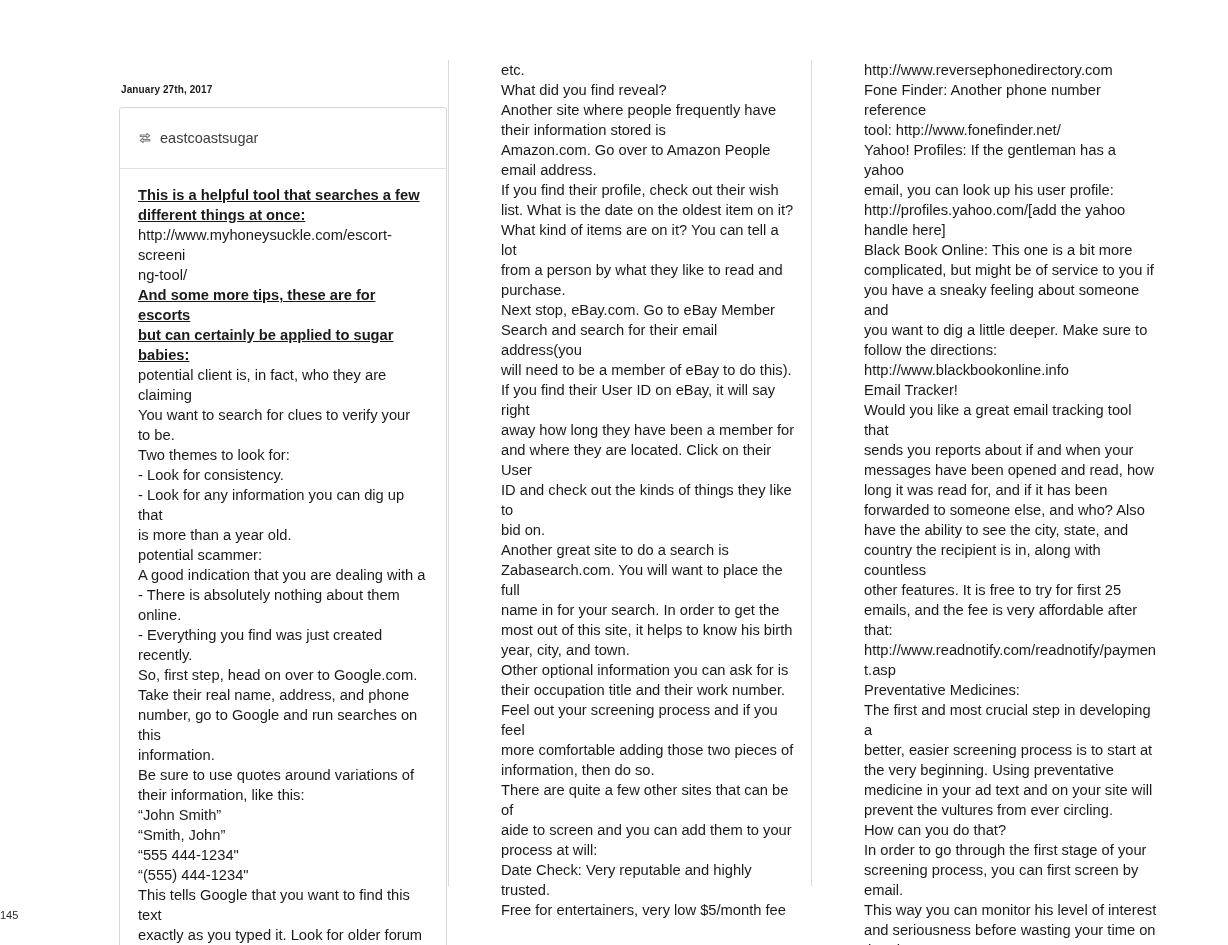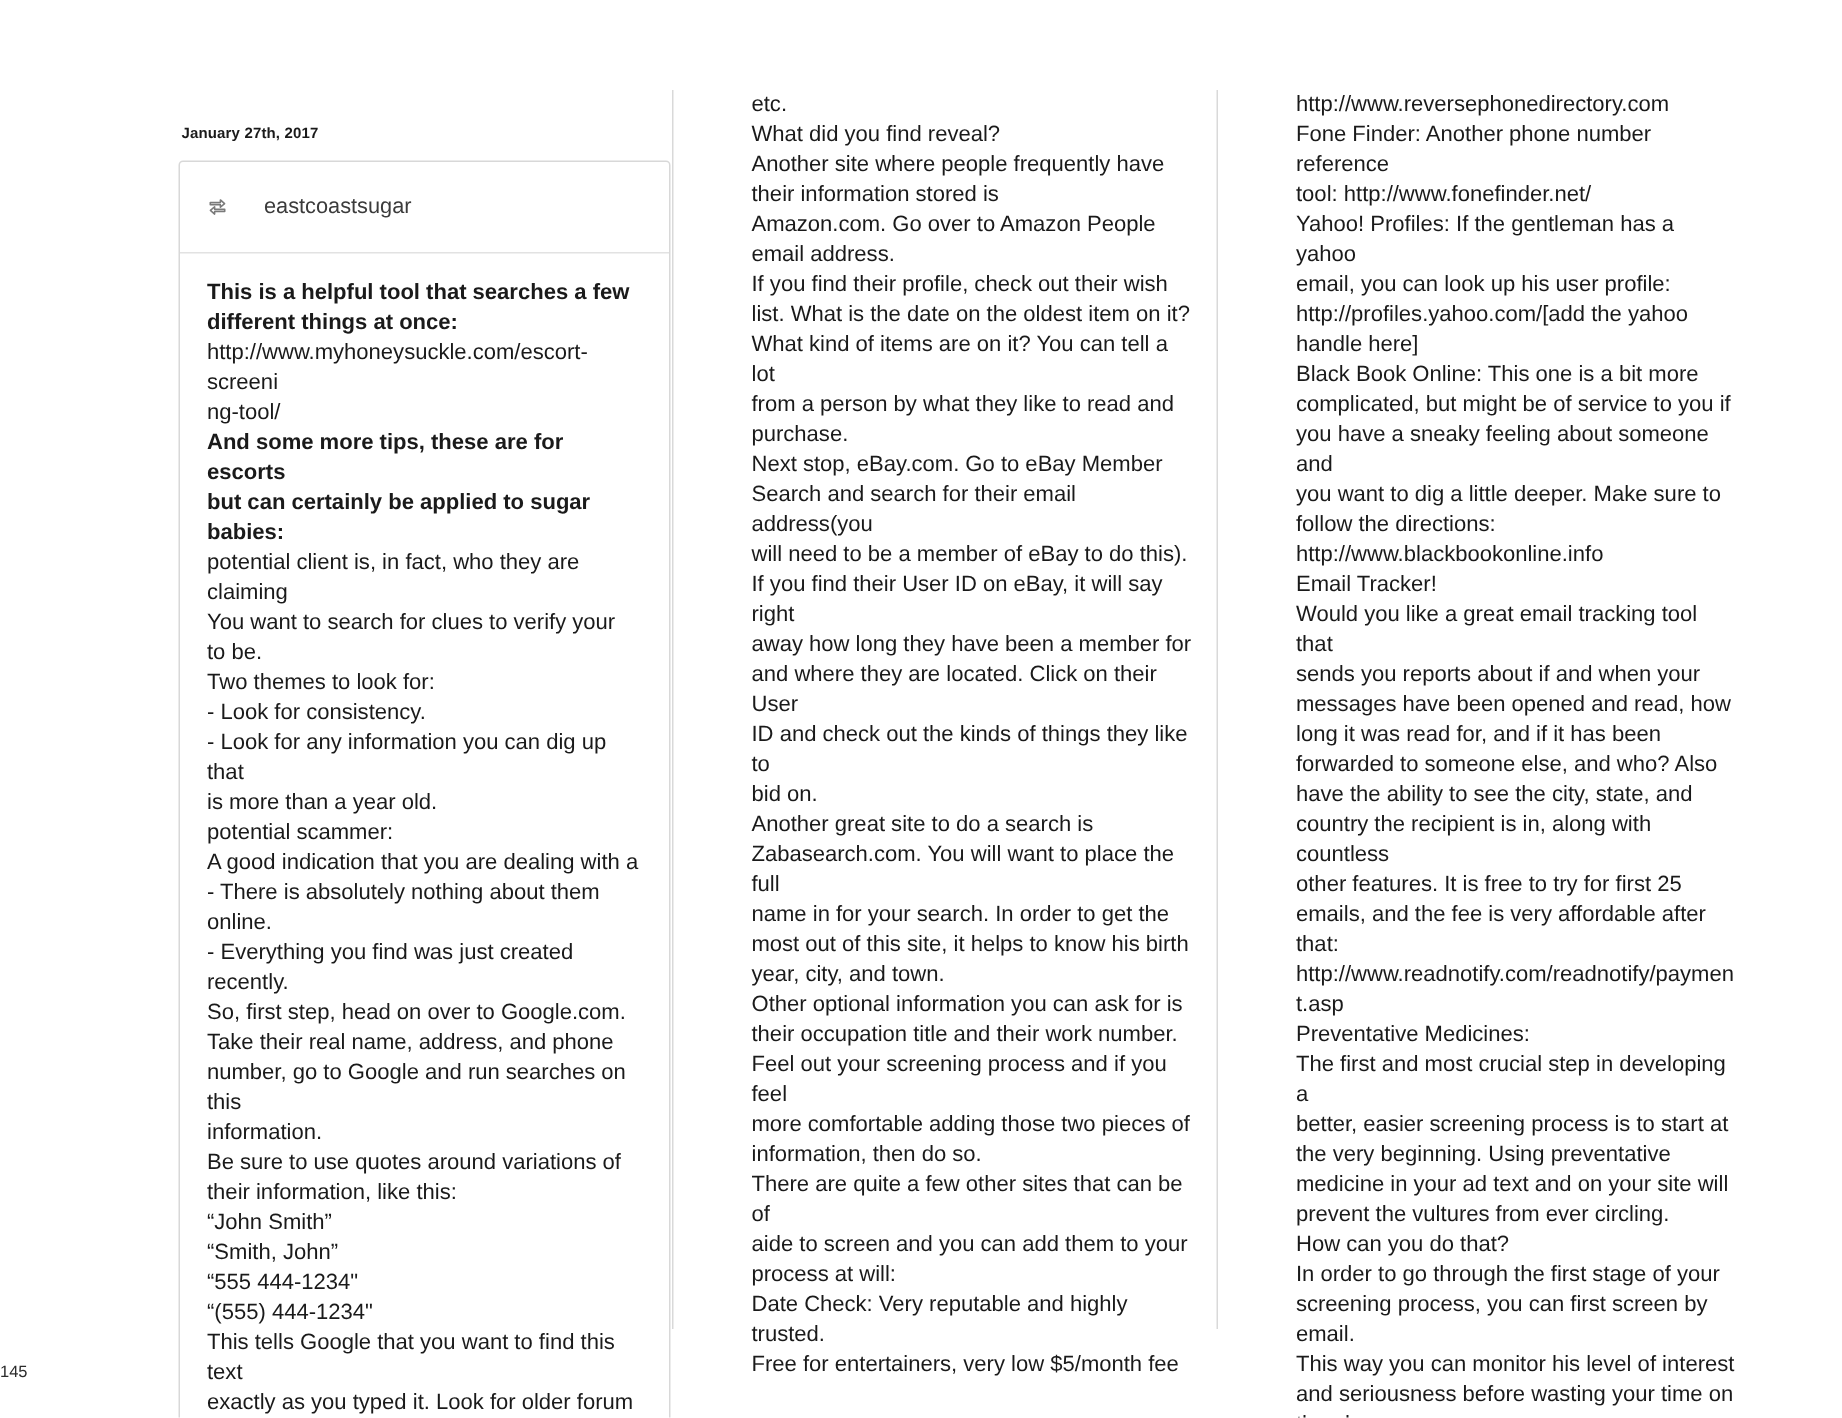--- a/index.html
+++ b/index.html
@@ -39,21 +39,21 @@
   .card {
     border: 1px solid #d8d8d8;
     border-radius: 3px;
     background: #fff;
     width: 328px;
     box-sizing: border-box;
   }
   .card-header {
     display: flex;
     align-items: center;
-    gap: 24px;
+    gap: 8px;
     padding: 16px 18px;
     border-bottom: 1px solid #e2e2e2;
     height: 28px;
   }
   .reblog-icon {
     width: 14px;
     height: 14px;
     color: #7a7a7a;
     flex: 0 0 auto;
     display: block;
@@ -66,21 +66,21 @@
     padding: 16px 18px 4px 18px;
     overflow: hidden;
   }
   .t {
     font-size: 14.7px;
     line-height: 20px;
     color: #1a1a1a;
     margin: 0;
     word-wrap: break-word;
   }
-  .t.b { font-weight: bold; }
+  .t.b { font-weight: bold; text-decoration: underline; }
 
   
   .col2 {
     position: absolute;
     left: 501px;
     top: 60px;
     width: 294px;
   }
   .col3 {
     position: absolute;

